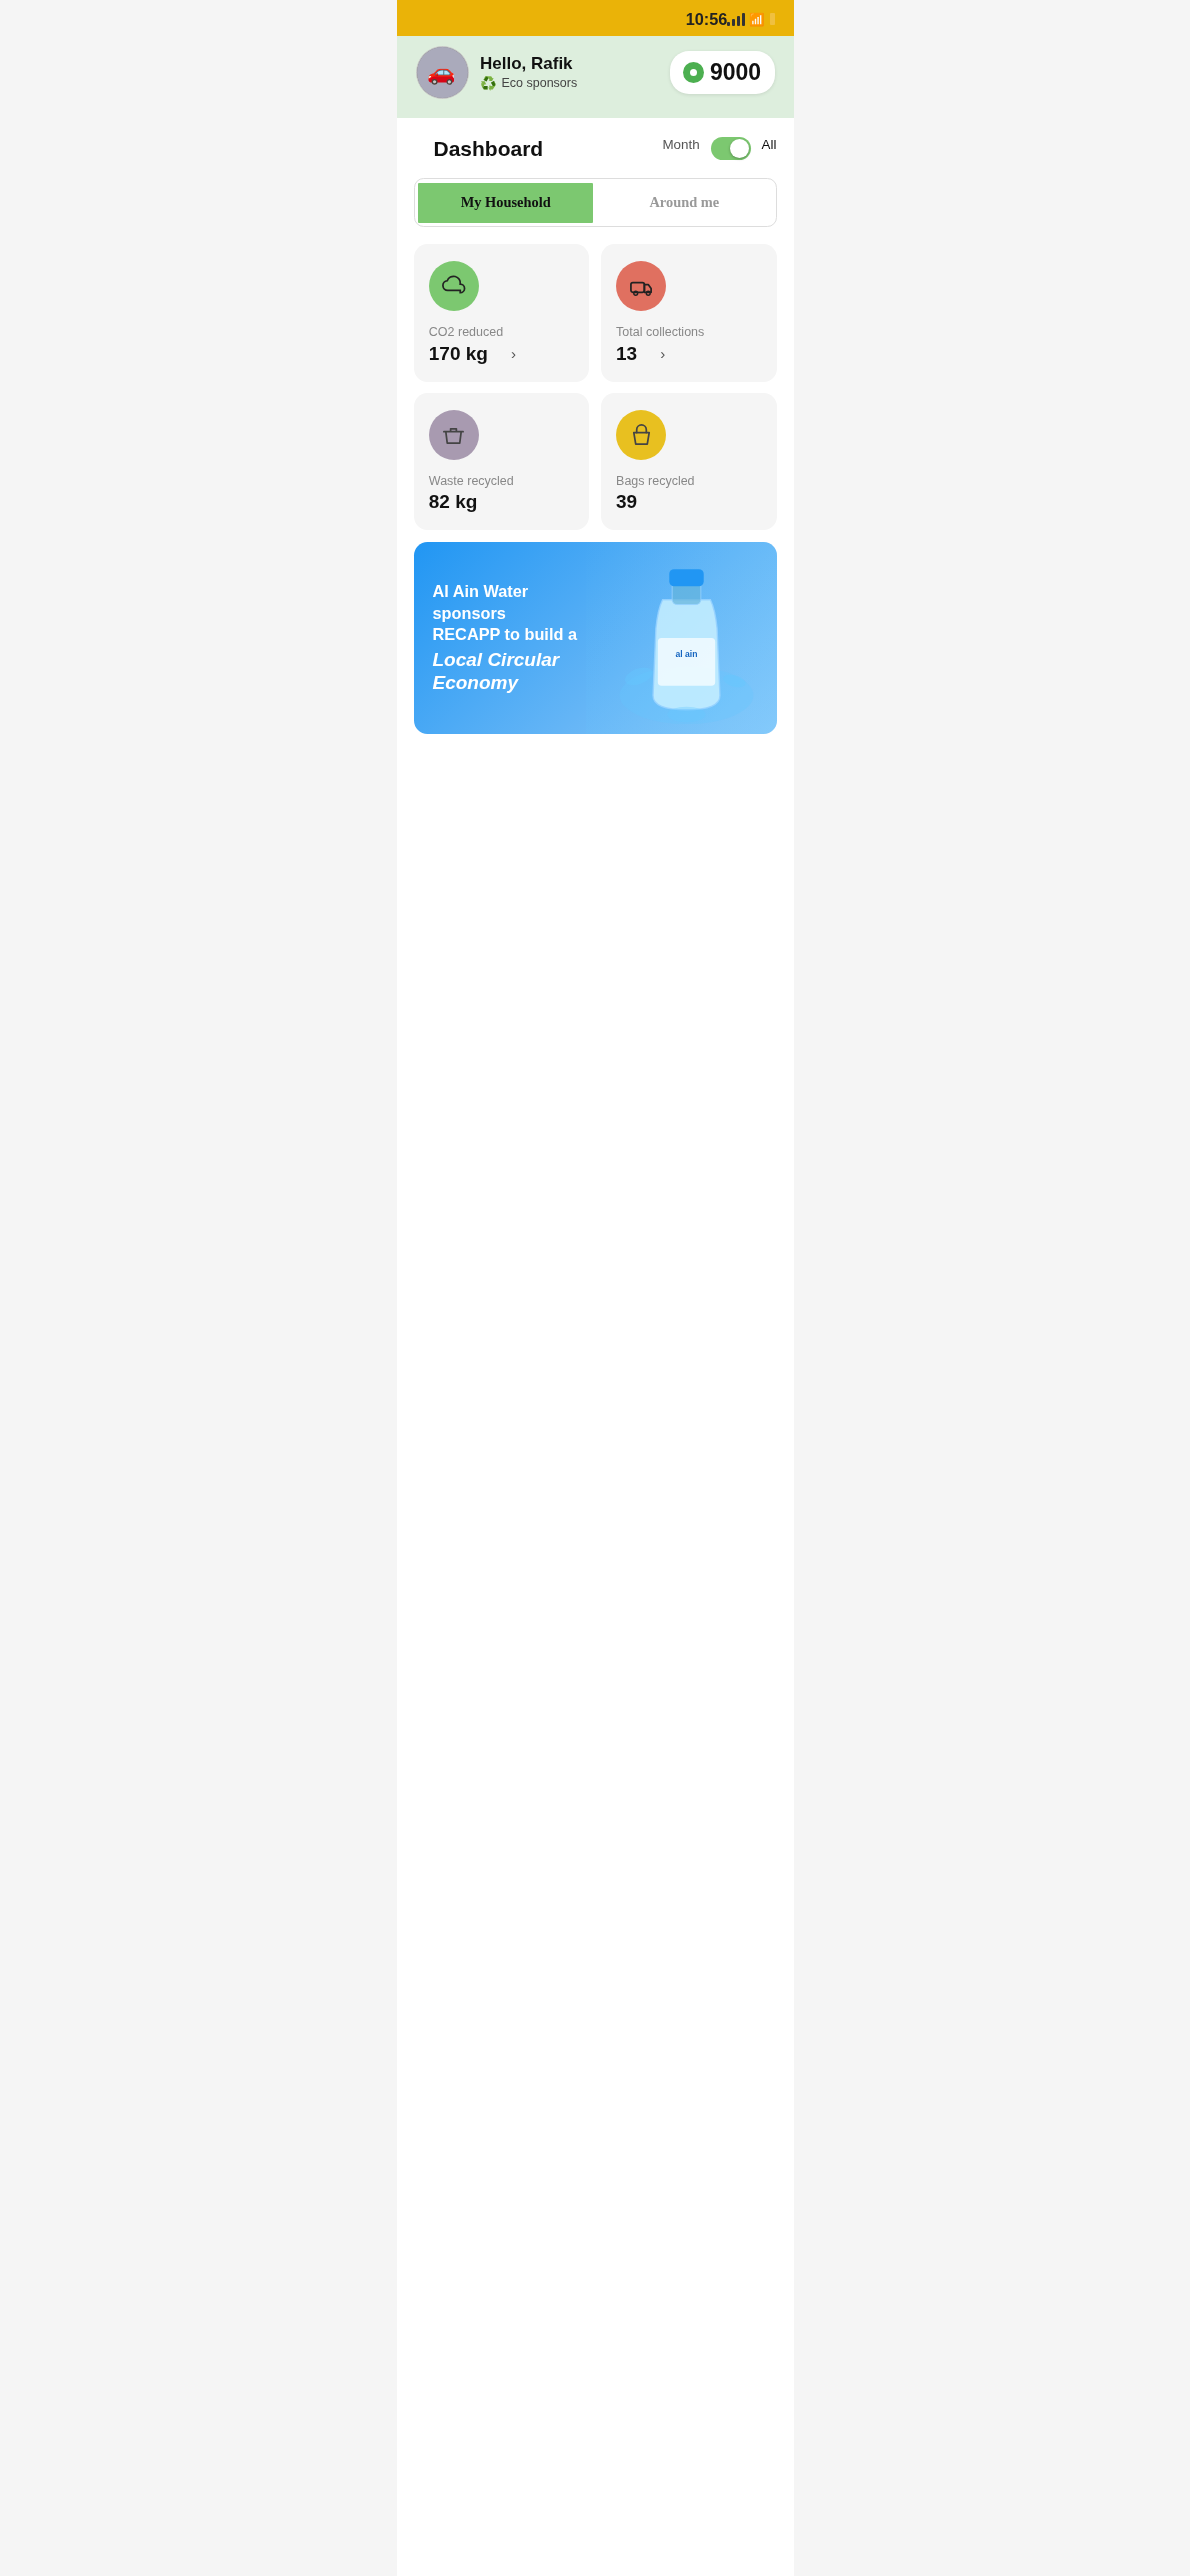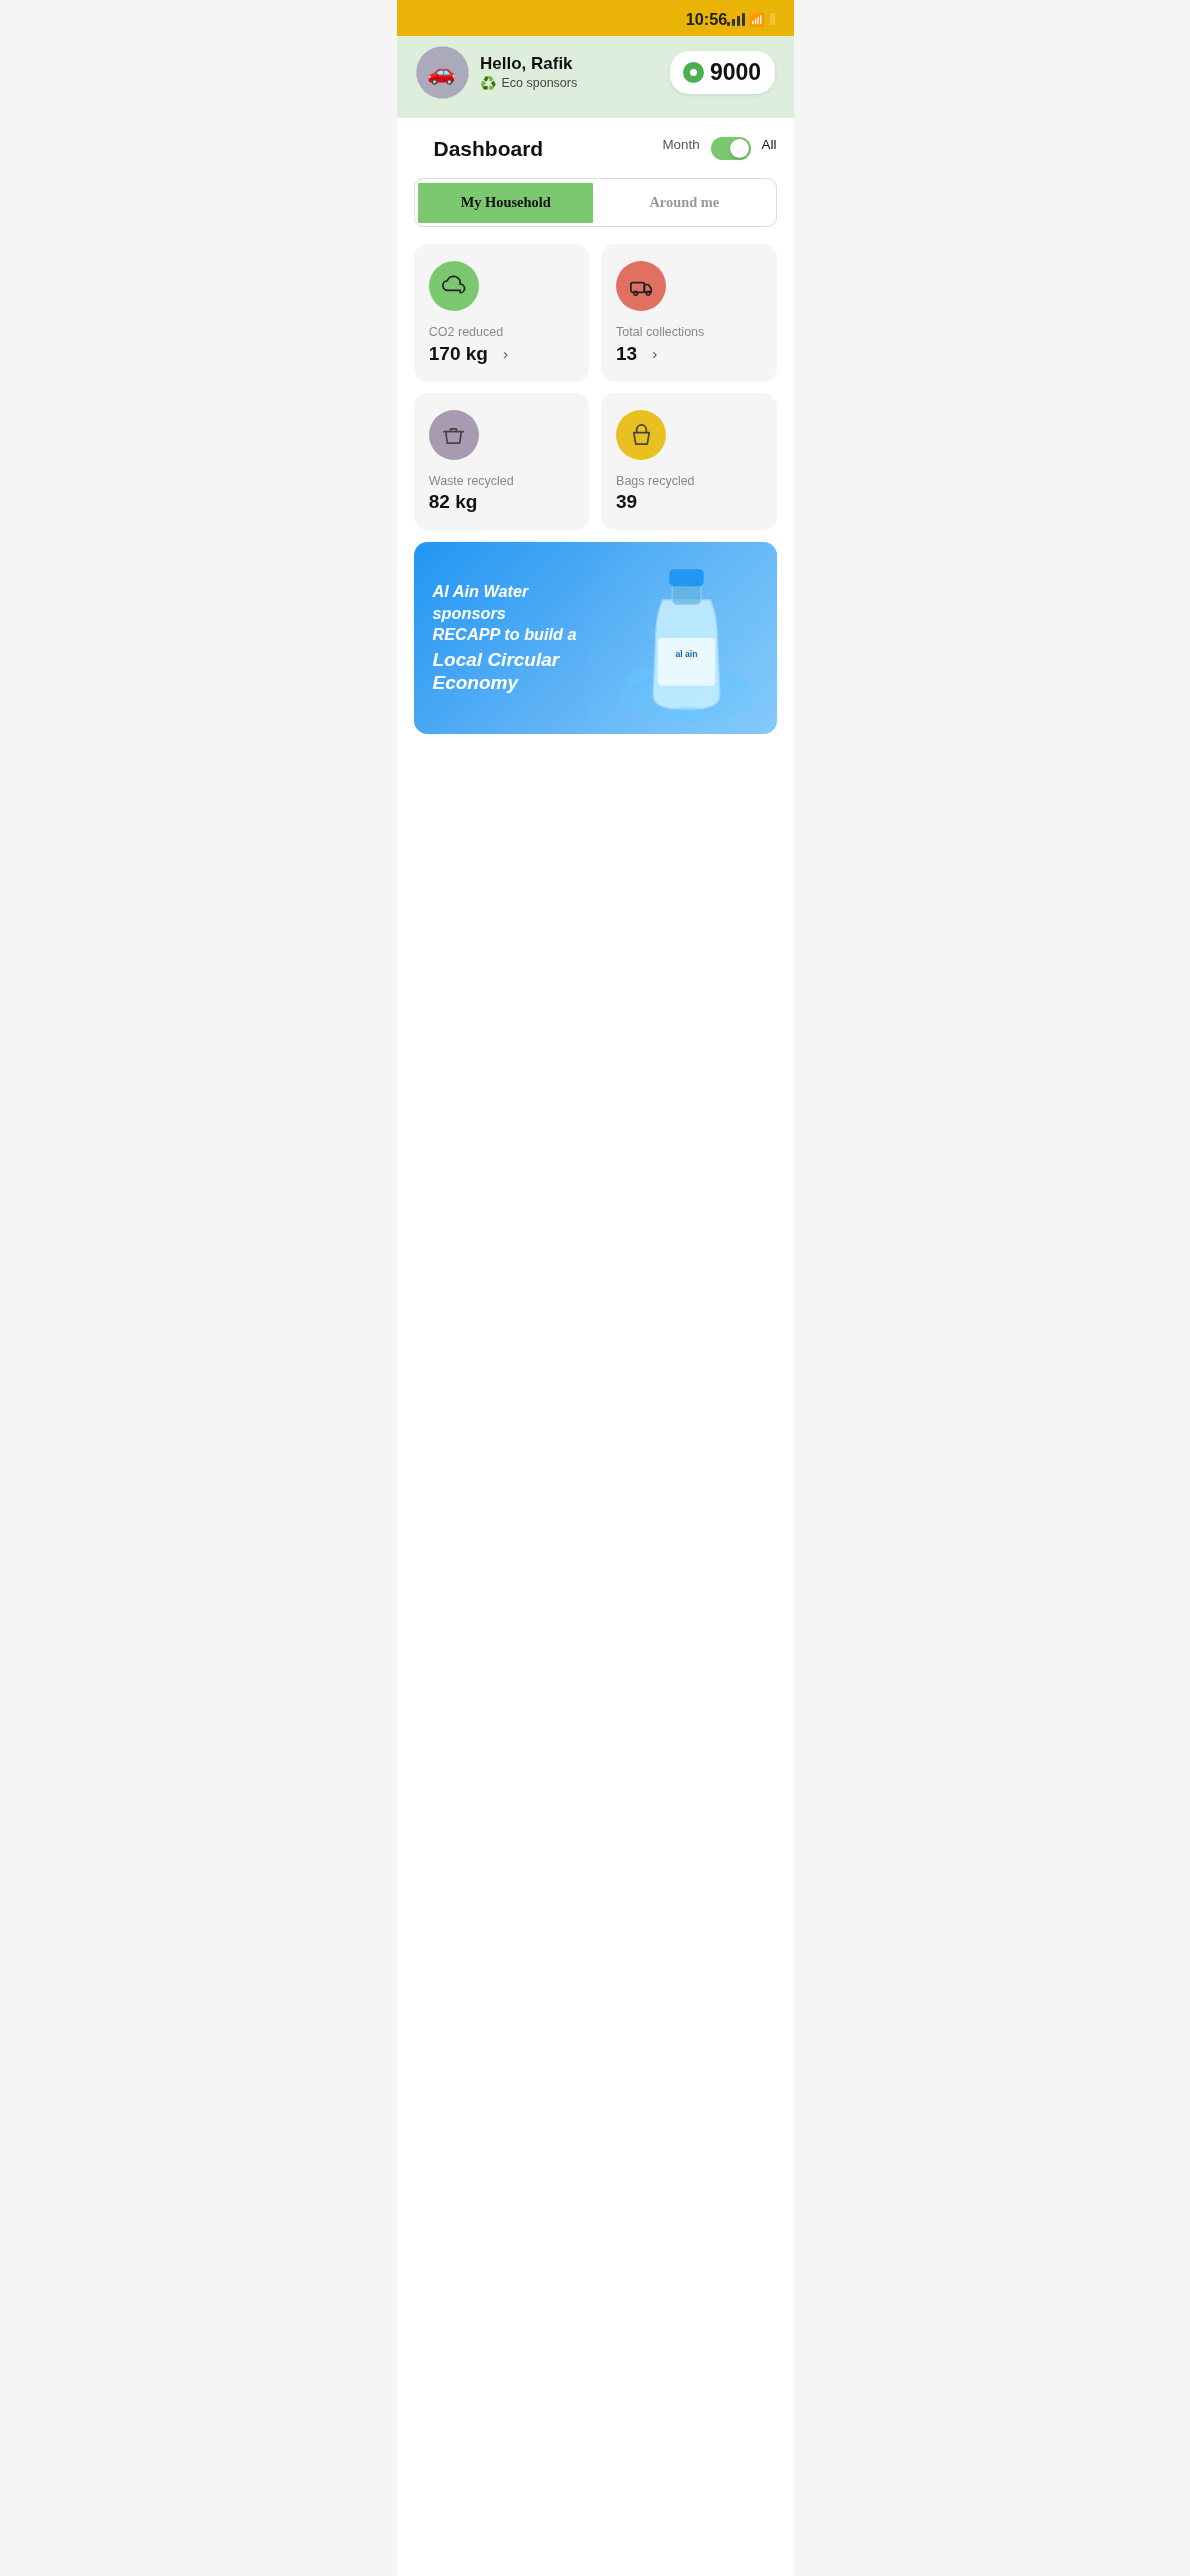--- a/index.html
+++ b/index.html
@@ -248,21 +248,21 @@
       font-size: 12.5px;
       color: #888;
       margin-bottom: 3.8px;
     }
     .stat-value {
       font-size: 19px;
       font-weight: 700;
       color: #111;
       display: flex;
       align-items: center;
-      gap: 15px;
+      gap: 23px;
     }
     .stat-arrow {
       font-size: 15.3px;
       color: #555;
       font-weight: 400;
     }
 
     
     .banner {
       border-radius: 13.4px;
@@ -279,21 +279,20 @@
       z-index: 2;
       position: relative;
       max-width: 55%;
     }
     .banner-title {
       font-size: 16.3px;
       font-weight: 800;
       color: white;
       line-height: 1.3;
       margin-bottom: 3.8px;
-      font-style: italic;
     }
     .banner-italic {
       font-size: 19px;
       font-style: italic;
       color: white;
       font-weight: 600;
       line-height: 1.2;
     }
     
     .bottle-visual {

